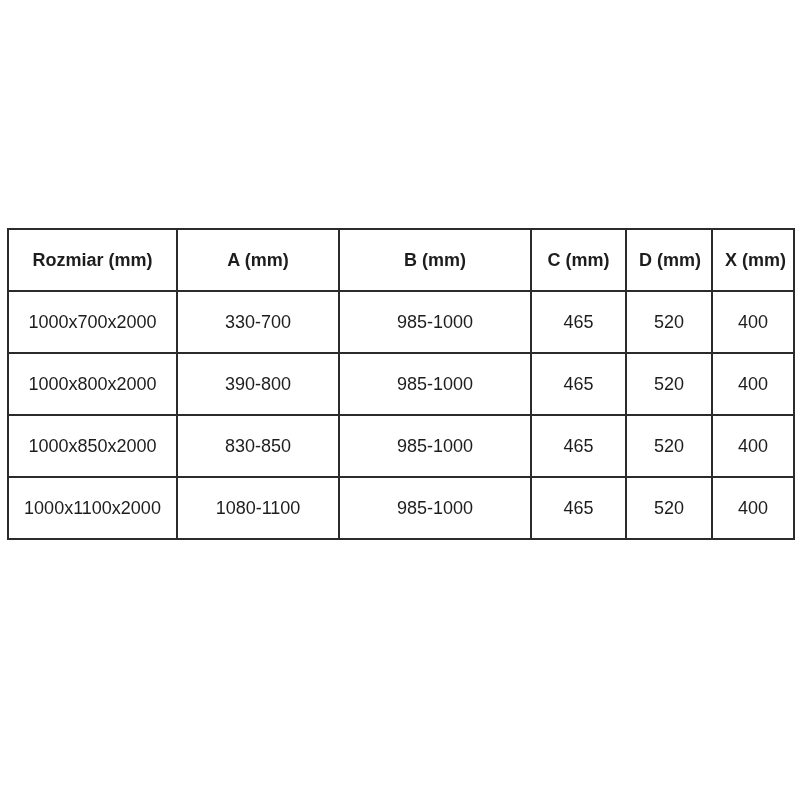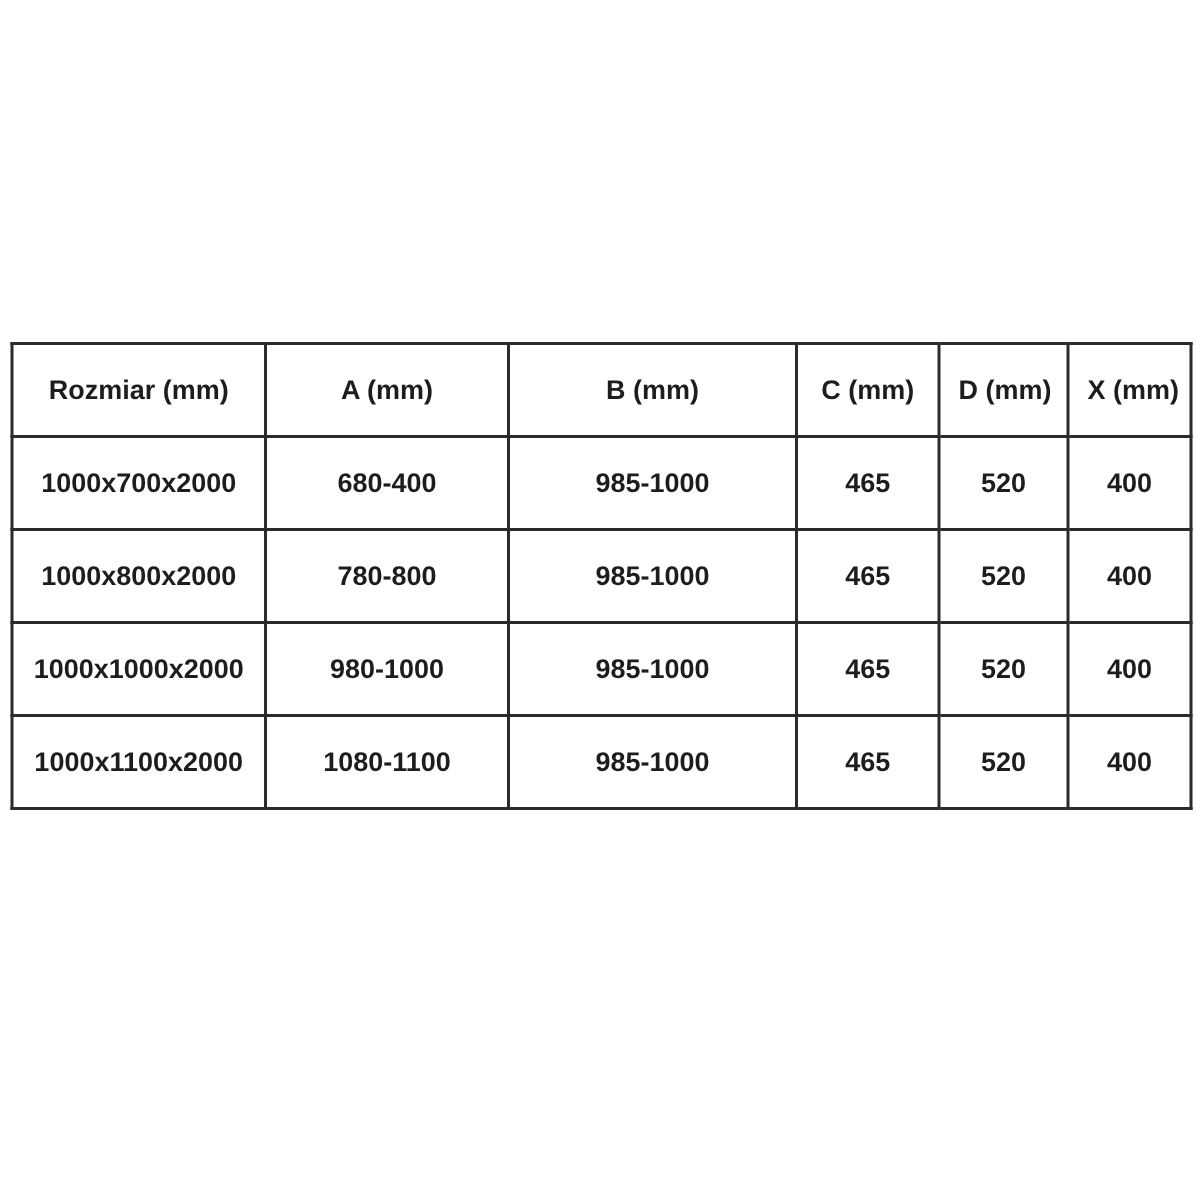--- a/index.html
+++ b/index.html
@@ -33,21 +33,21 @@
     font-size: 18px;
     color: #1d1d1d;
     overflow: hidden;
     white-space: nowrap;
     margin-top: 21px;
   }
   .spec-table th {
     font-weight: bold;
   }
   .spec-table td {
-    font-weight: bold;
+    font-weight: normal;
     text-align: center;
   }
 </style>
 </head>
 <body>
 
 <table class="spec-table">
   <colgroup>
     <col style="width:169px">
     <col style="width:162px">
@@ -62,37 +62,37 @@
       <th>A (mm)</th>
       <th>B (mm)</th>
       <th>C (mm)</th>
       <th>D (mm)</th>
       <th>X (mm)</th>
     </tr>
   </thead>
   <tbody>
     <tr>
       <td>1000x700x2000</td>
-      <td>680-400</td>
+      <td>330-700</td>
       <td>985-1000</td>
       <td>465</td>
       <td>520</td>
       <td>400</td>
     </tr>
     <tr>
       <td>1000x800x2000</td>
-      <td>780-800</td>
+      <td>390-800</td>
       <td>985-1000</td>
       <td>465</td>
       <td>520</td>
       <td>400</td>
     </tr>
     <tr>
-      <td>1000x1000x2000</td>
-      <td>980-1000</td>
+      <td>1000x850x2000</td>
+      <td>830-850</td>
       <td>985-1000</td>
       <td>465</td>
       <td>520</td>
       <td>400</td>
     </tr>
     <tr>
       <td>1000x1100x2000</td>
       <td>1080-1100</td>
       <td>985-1000</td>
       <td>465</td>

